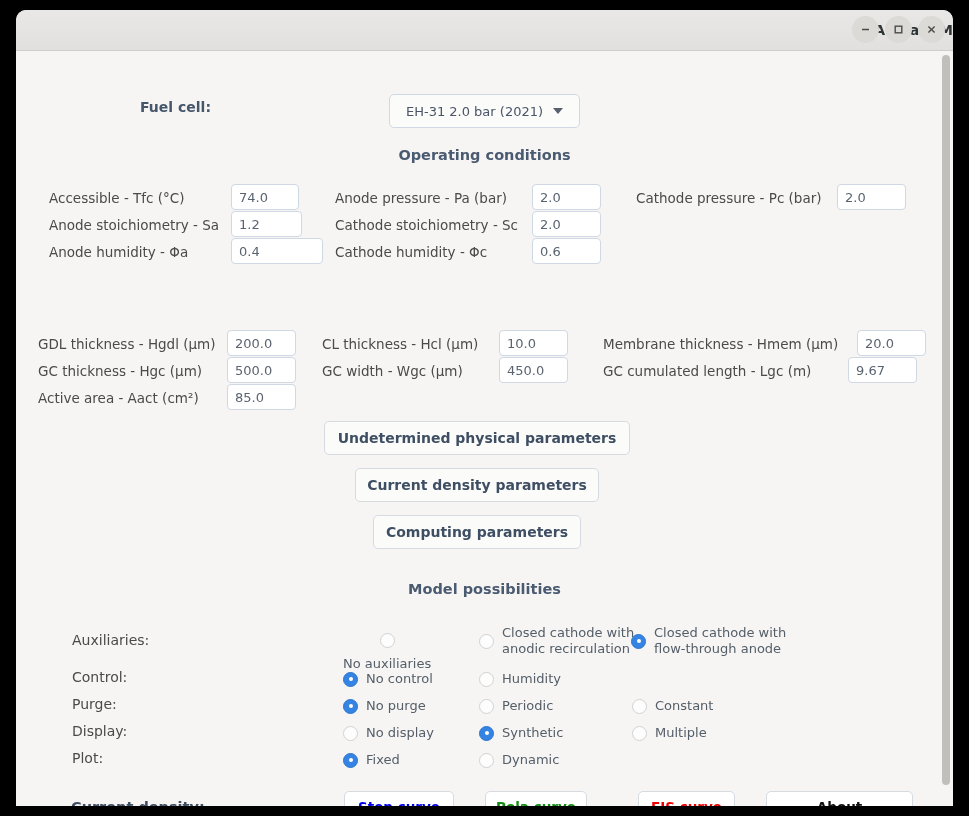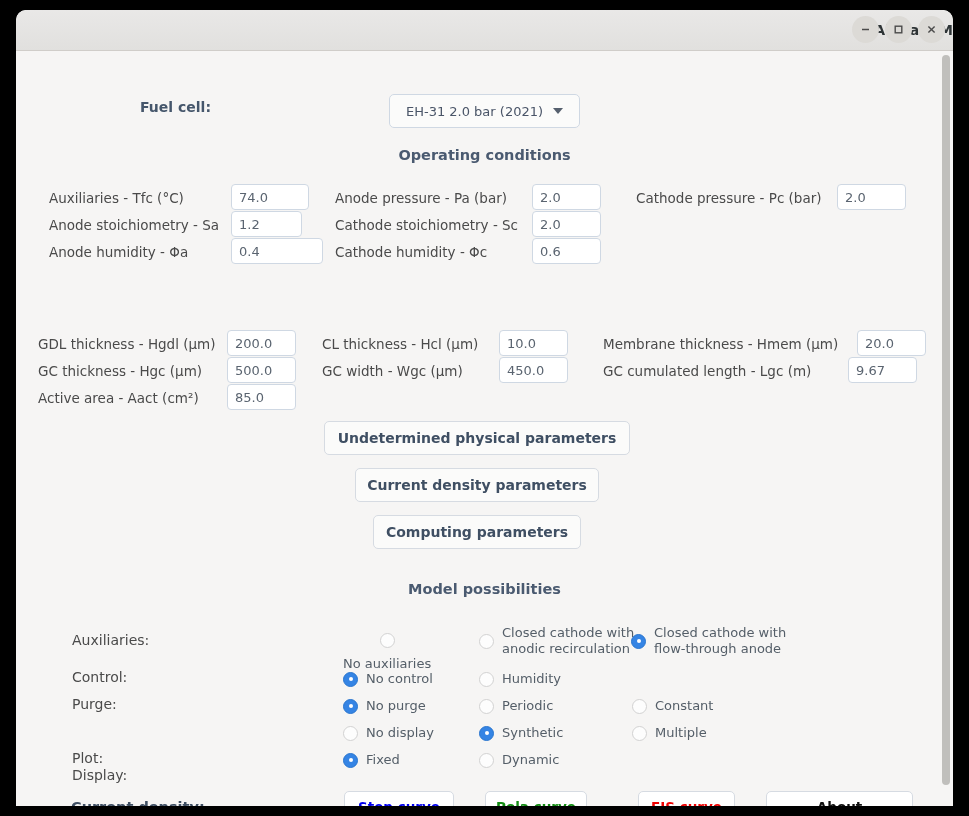--- a/index.html
+++ b/index.html
@@ -251,22 +251,22 @@
     <div class="row" style="left:124px; top:48px;">
       <span class="bold-label">Fuel cell:</span>
     </div>
     <div class="combo" style="left:373px; top:43px; width:191px;">
       <span>EH-31 2.0 bar (2021)</span>
       <span class="chev"></span>
     </div>
 
     <div class="section-title" style="top:96px; padding-right:14px;">Operating conditions</div>
 
-    <div class="label" style="position:absolute; left:33px; top:139px;">Auxiliaries - Tfc (°C)</div>
-    <input class="field" style="position: absolute; left: 215px; top: 133px; width: 78px;" value="74.0">
+    <div class="label" style="position:absolute; left:33px; top:139px;">Accessible - Tfc (°C)</div>
+    <input class="field" style="position: absolute; left: 215px; top: 133px; width: 68px;" value="74.0">
 
     <div class="label" style="position:absolute; left:33px; top:166px;">Anode stoichiometry - Sa</div>
     <input class="field" style="position: absolute; left: 215px; top: 160px; width: 71px;" value="1.2">
 
     <div class="label" style="position:absolute; left:33px; top:193px;">Anode humidity - Φa</div>
     <input class="field" style="position: absolute; left: 215px; top: 187px; width: 92px;" value="0.4">
 
     <div class="label" style="position:absolute; left:319px; top:139px;">Anode pressure - Pa (bar)</div>
     <input class="field" style="position: absolute; left: 516px; top: 133px; width: 69px;" value="2.0">
 
@@ -340,21 +340,21 @@
     </div>
     <div class="radio-item" style="left:463px; top:647px;">
       <span class="radio"></span>
       <span class="radio-label">Periodic</span>
     </div>
     <div class="radio-item" style="left:616px; top:647px;">
       <span class="radio"></span>
       <span class="radio-label">Constant</span>
     </div>
 
-    <div class="label" style="position:absolute; left:56px; top:672px; font-size:14px;margin-top:44px;">Display:</div>
+    <div class="label" style="position:absolute; left:56px; top:672px; font-size:14px;">Display:</div>
     <div class="radio-item" style="left:327px; top:674px;">
       <span class="radio"></span>
       <span class="radio-label">No display</span>
     </div>
     <div class="radio-item" style="left:463px; top:674px;">
       <span class="radio on"></span>
       <span class="radio-label">Synthetic</span>
     </div>
     <div class="radio-item" style="left:616px; top:674px;">
       <span class="radio"></span>

